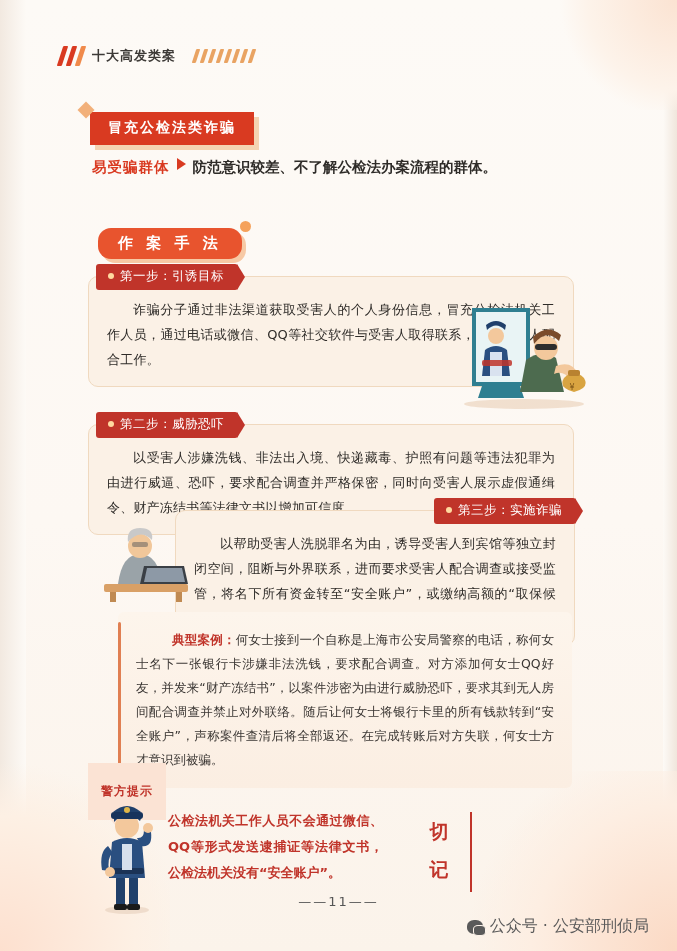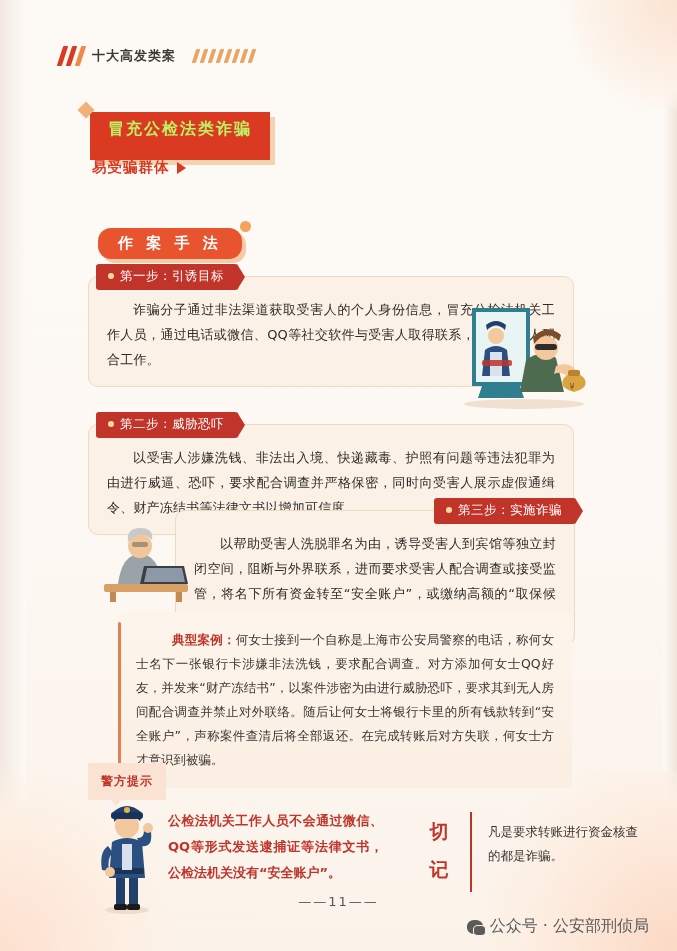--- a/index.html
+++ b/index.html
@@ -51,33 +51,33 @@
   }
   .topbar .bars{display:inline-block;margin-left:18px;width:70px;height:14px;position:relative;}
   .topbar .bars i{
     position:absolute;top:0;width:4px;height:14px;background:#e9a362;
     transform:skewX(-18deg);border-radius:1px;
   }
 
   
   .main-head{
     position:absolute;left:90px;top:112px;
-    background:#d93a21;color:#bef264;
-    font-size:16px;font-weight:bold;letter-spacing:2px;
-    padding:7px 18px 20px 18px;
+    background:#d93a21;color:#ffffff;
+    font-size:14px;font-weight:bold;letter-spacing:2px;
+    padding:7px 18px 8px 18px;
     box-shadow:5px 5px 0 rgba(233,163,98,.45);
   }
   .main-head .deco{
     position:absolute;left:-10px;top:-8px;width:12px;height:12px;
     background:#f2b07a;transform:rotate(45deg);
   }
 
   
   .subline{
-    position:absolute;left:92px;top:158px;display:flex;align-items:center;
+    position:absolute;left:92px;top:158px;display:flex;align-items:flex-start;
     font-size:14.5px;
   }
   .subline .key{color:#d93a21;font-weight:bold;letter-spacing:1px;}
   .subline .tri{
     display:inline-block;width:0;height:0;margin:0 7px;
     border-left:9px solid #d93a21;border-top:6px solid transparent;border-bottom:6px solid transparent;
   }
   .subline .val{color:#2f2c29;font-weight:bold;}
 
   
@@ -136,21 +136,21 @@
   }
   .case .lead{color:#c0342a;font-weight:bold;margin-left:36px;}
   .case .bar{
     position:absolute;left:0;top:10px;bottom:10px;width:3px;background:#e07f52;border-radius:2px;
   }
 
   
   .tip-label{
     position:absolute;left:88px;top:763px;
     background:#fbe3d4;color:#c0342a;font-size:12px;font-weight:bold;
-    padding:10px 13px;border-radius:0;letter-spacing:1px;
+    padding:20px 13px;border-radius:0;letter-spacing:1px;
   }
   .tip-label::after{
     content:"";position:absolute;left:22px;bottom:-6px;
     border-top:7px solid #fbe3d4;border-left:6px solid transparent;border-right:6px solid transparent;
   }
   .tip-text{
     position:absolute;left:168px;top:808px;width:215px;
     color:#c0342a;font-size:13px;line-height:26px;font-weight:bold;text-align:justify;
   }
   .vline{
@@ -222,20 +222,21 @@
   </div>
 
   <div class="main-head">
     <span class="deco"></span>
     <span>冒充公检法类诈骗</span>
   </div>
 
   <div class="subline">
     <span class="key">易受骗群体</span>
     <span class="tri"></span>
+    <span class="val">防范意识较差、不了解公检法办案流程的群体。</span>
   </div>
 
   <div class="sect-label">
     <span class="dot"></span>
     <span>作 案 手 法</span>
   </div>
 
   <div class="step-pill" style="left:96px;top:264px;">
     <span class="bullet"></span><span>第一步：引诱目标</span>
   </div>
@@ -328,20 +329,19 @@
       <path d="M22 24 q13 -14 26 -1 l2 -5 q-13 -12 -28 0 z" fill="#20406b"></path>
       <rect x="19" y="14" width="32" height="7" rx="3" fill="#17335c"></rect>
       <path d="M21 14 q14 -12 28 0 z" fill="#20406b"></path>
       <circle cx="35" cy="12" r="3" fill="#e0b648"></circle>
     </svg>
   </div>
 
   <div class="tip-text">公检法机关工作人员不会通过微信、QQ等形式发送逮捕证等法律文书，公检法机关没有“安全账户”。</div>
   <div class="stamp">切记</div>
   <div class="vline"></div>
-  <div class="tip-note">凡是要求转账进行资金核查的都是诈骗。</div>
 
   <div class="pagenum">——11——</div>
   <div class="footer-brand">
     <span class="wxicon"></span>
     <span>公众号 · 公安部刑侦局</span>
   </div>
 </div>
 
 </body></html>

